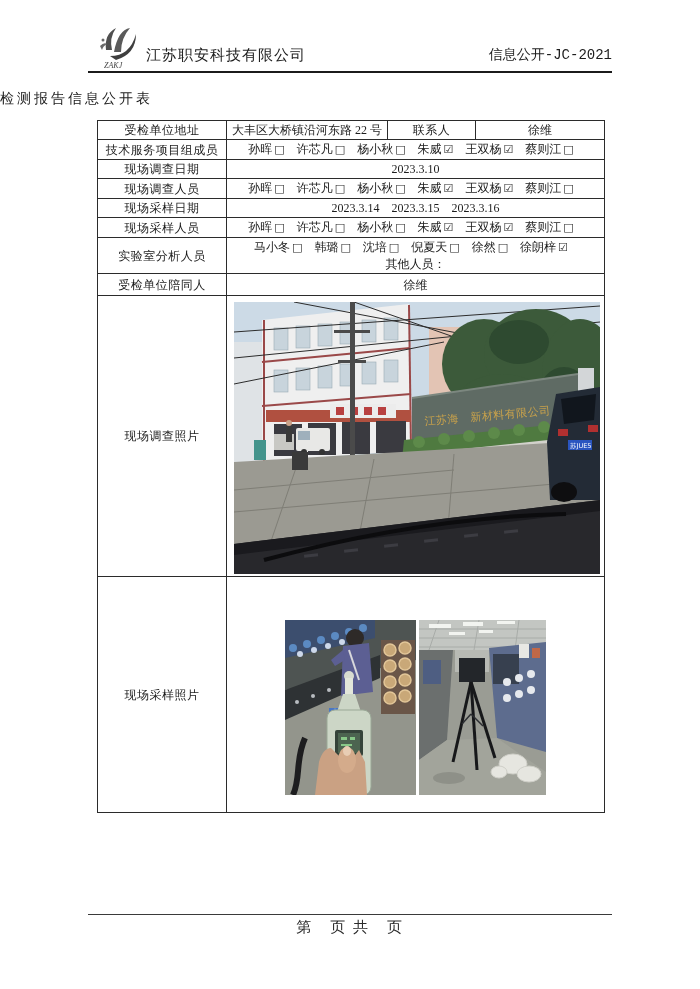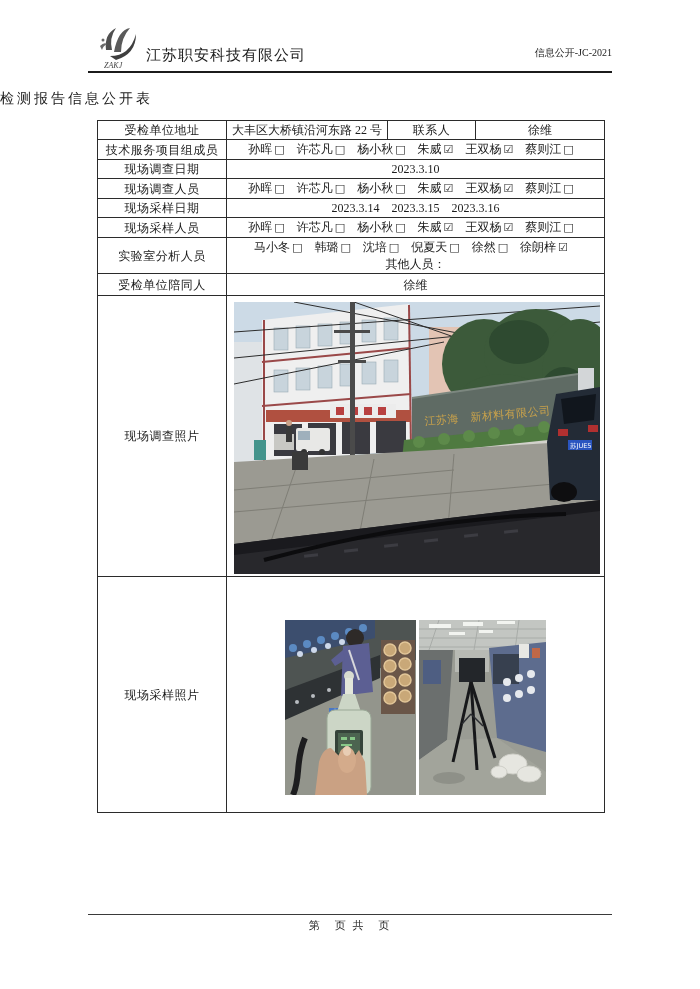--- a/index.html
+++ b/index.html
@@ -7,21 +7,21 @@
   body {
     width:700px; height:989px; position:relative; overflow:hidden;
     font-family:"Liberation Serif","DejaVu Serif",serif; color:#1c1c1c;
   }
   .page { position:absolute; inset:0; background:#fff; }
 
   
   .hdr { position:absolute; left:88px; top:24px; width:524px; height:48px; }
   .hdr-logo { position:absolute; left:6px; top:0; width:48px; height:48px; }
   .hdr-company { position:absolute; left:58px; top:22px; font-size:15px; letter-spacing:1px; }
-  .hdr-code { position:absolute; right:0; top:22px; font-size:10px; }
+  .hdr-code { position:absolute; right:0; top:22px; font-size:14px;font-family:Liberation Mono, monospace; }
   .hdr-line { position:absolute; left:88px; top:71px; width:524px; height:2px; background:#1b1b1b; }
 
   
   .title { position:absolute; left:0; top:90px; width:100%; 
            font-size:14px; font-weight:normal; letter-spacing:3px; }
 
   
   table.form { position:absolute; left:97px; top:120px; width:507px;
                border-collapse:collapse; table-layout:fixed; }
   table.form td { border:1px solid #2b2b2b; font-size:12px; text-align:center;
@@ -35,21 +35,21 @@
   .bx { margin-left:2px; font-family:"DejaVu Sans",sans-serif; font-size:11px; }
   td.photo-cell { vertical-align:top; text-align:left; padding:0; }
   .ph1 { margin:4px 0 0 5px; display:block; }
   .ph2wrap { text-align:center; margin-top:30px; }
   .ph2 { display:inline-block; }
 
   
   .note { position:absolute; left:99px; top:847px; font-size:12.5px; }
   .ft-line { position:absolute; left:88px; top:914px; width:524px; height:1px; background:#3a3a3a; }
   .ft-text { position:absolute; left:0; top:918px; width:100%; text-align:center;
-             font-size:11px; letter-spacing:2px; color:#2a2a2a; }
+             font-size:15px; letter-spacing:2px; color:#2a2a2a; }
 </style>
 </head>
 <body>
 
 <div class="page">
 
   <div class="hdr">
     <svg class="hdr-logo" viewBox="0 0 48 48">
       <path d="M12 26 Q10 10 22 4 Q15 14 18 26 Z" fill="#4f4f4f"></path>
       <path d="M20 28 Q24 6 36 4 Q27 14 27 28 Z" fill="#5a5a5a"></path>

